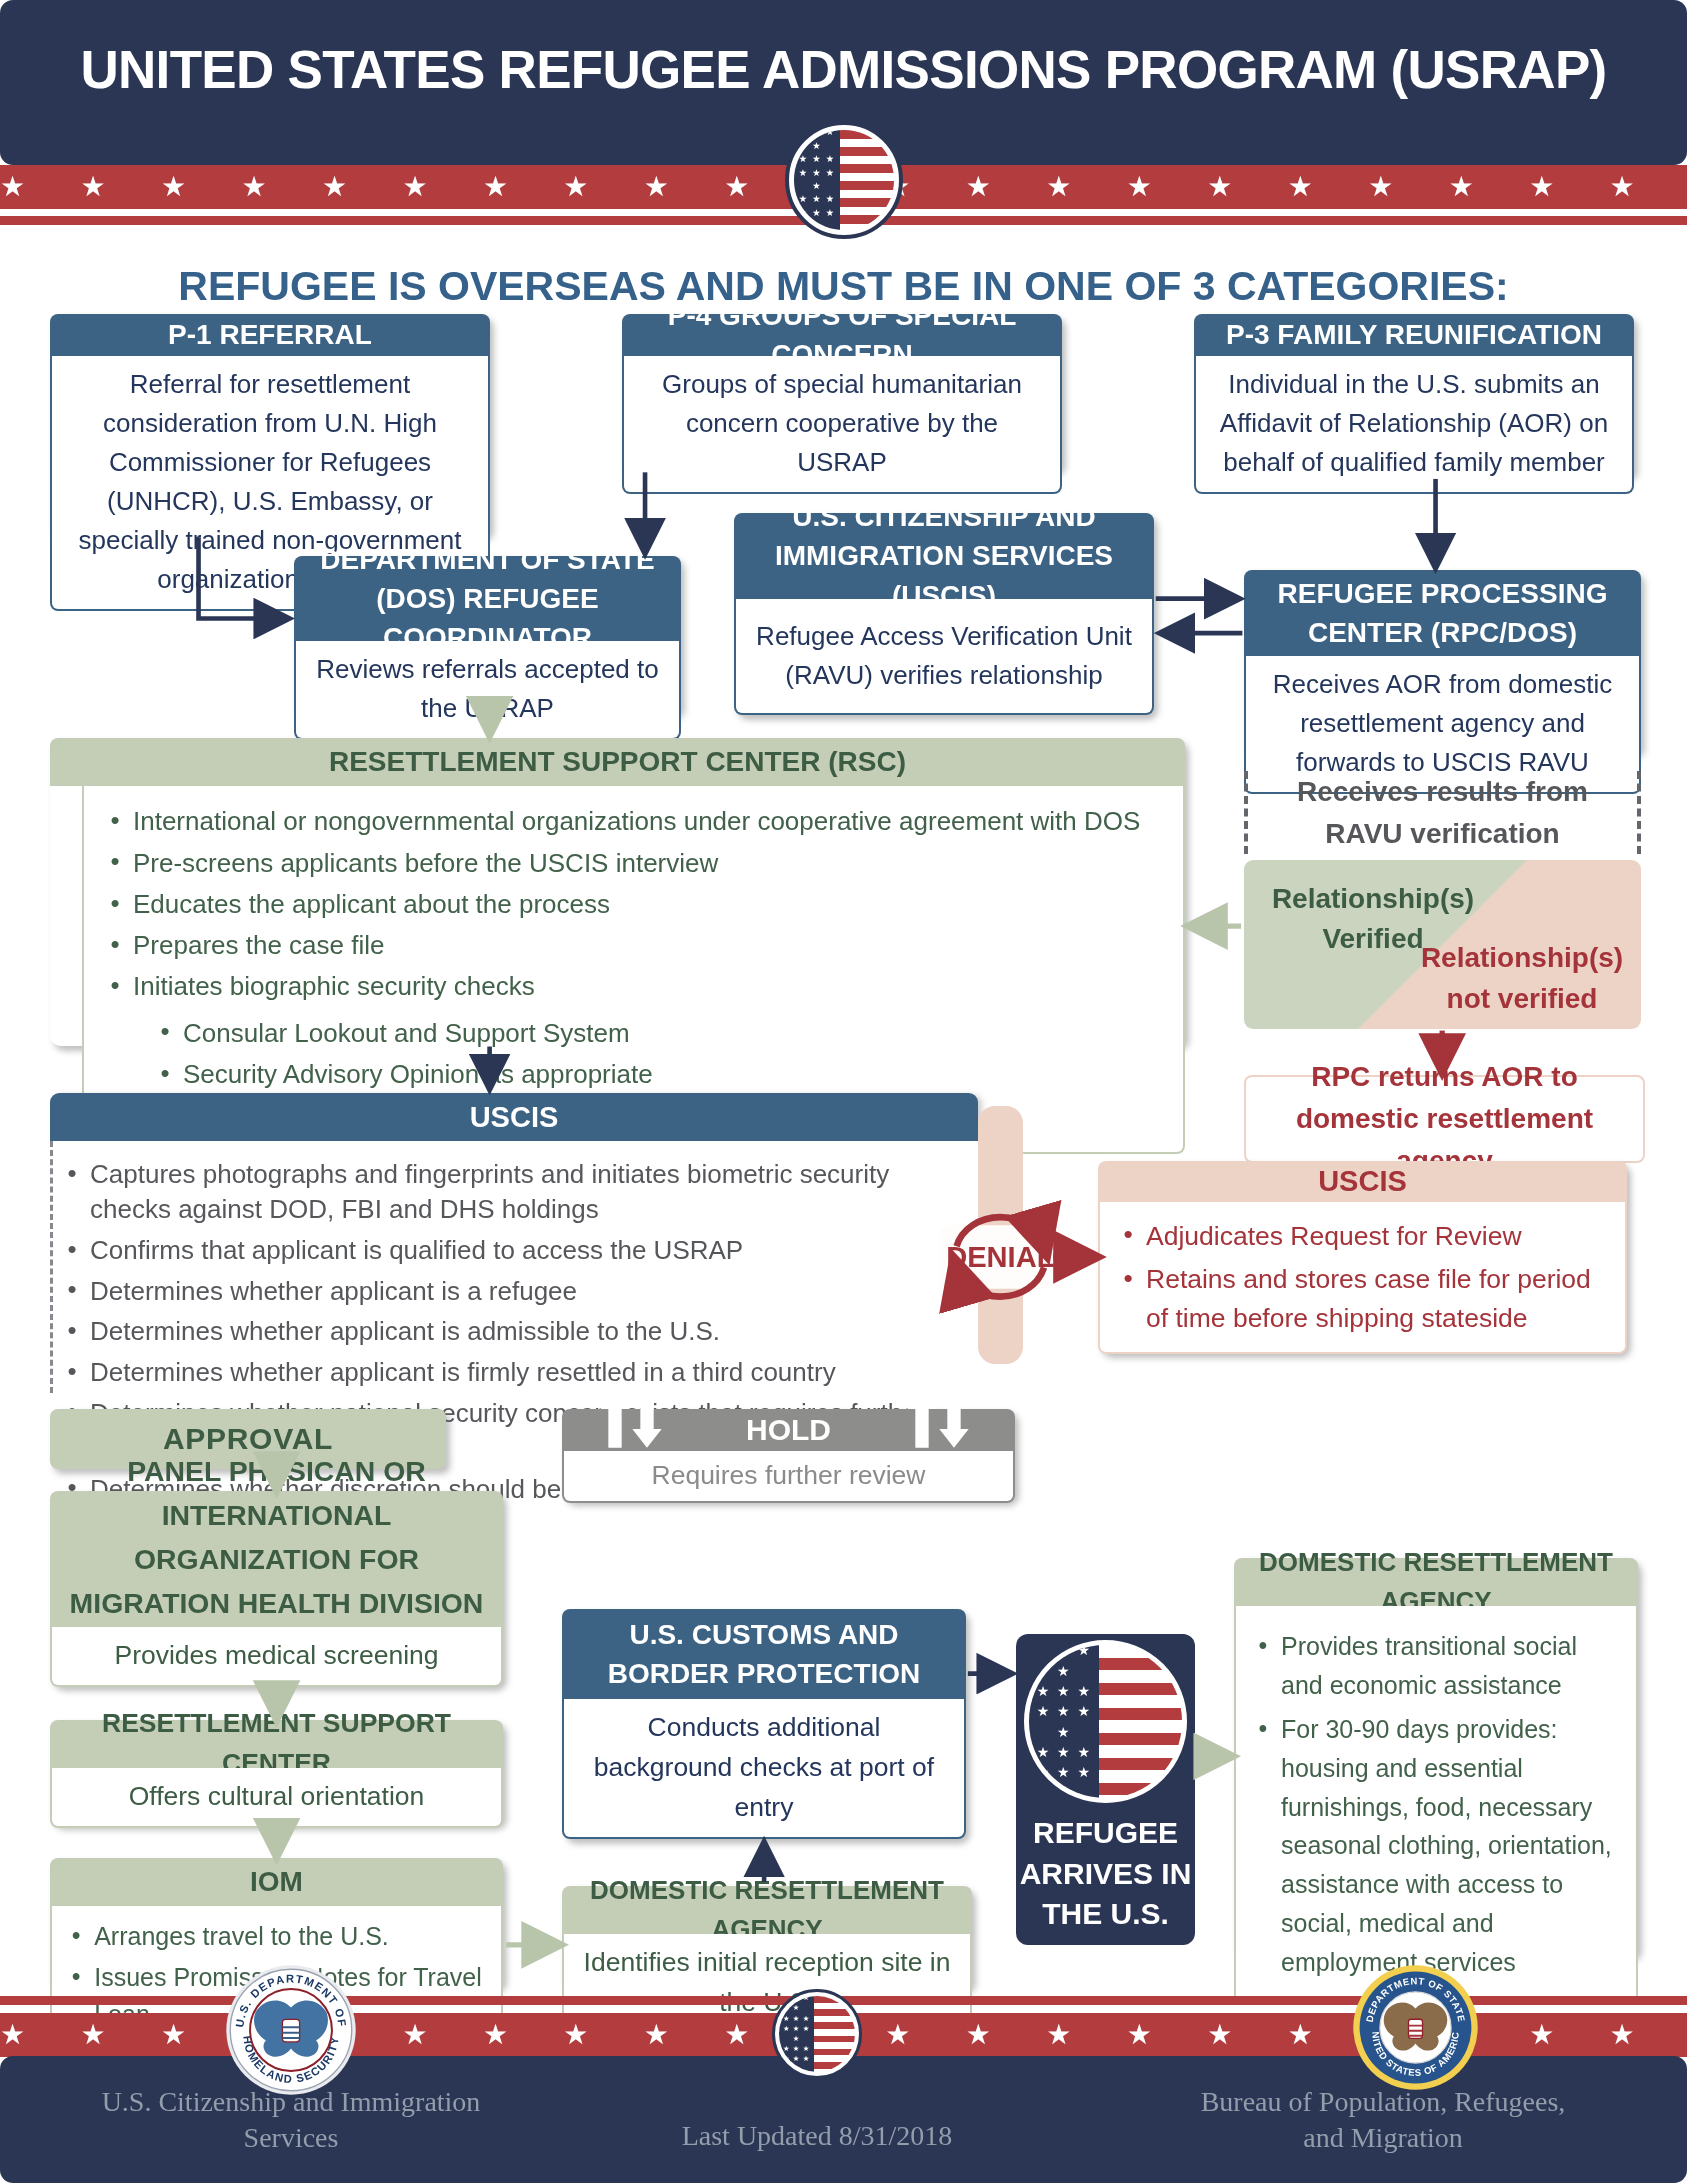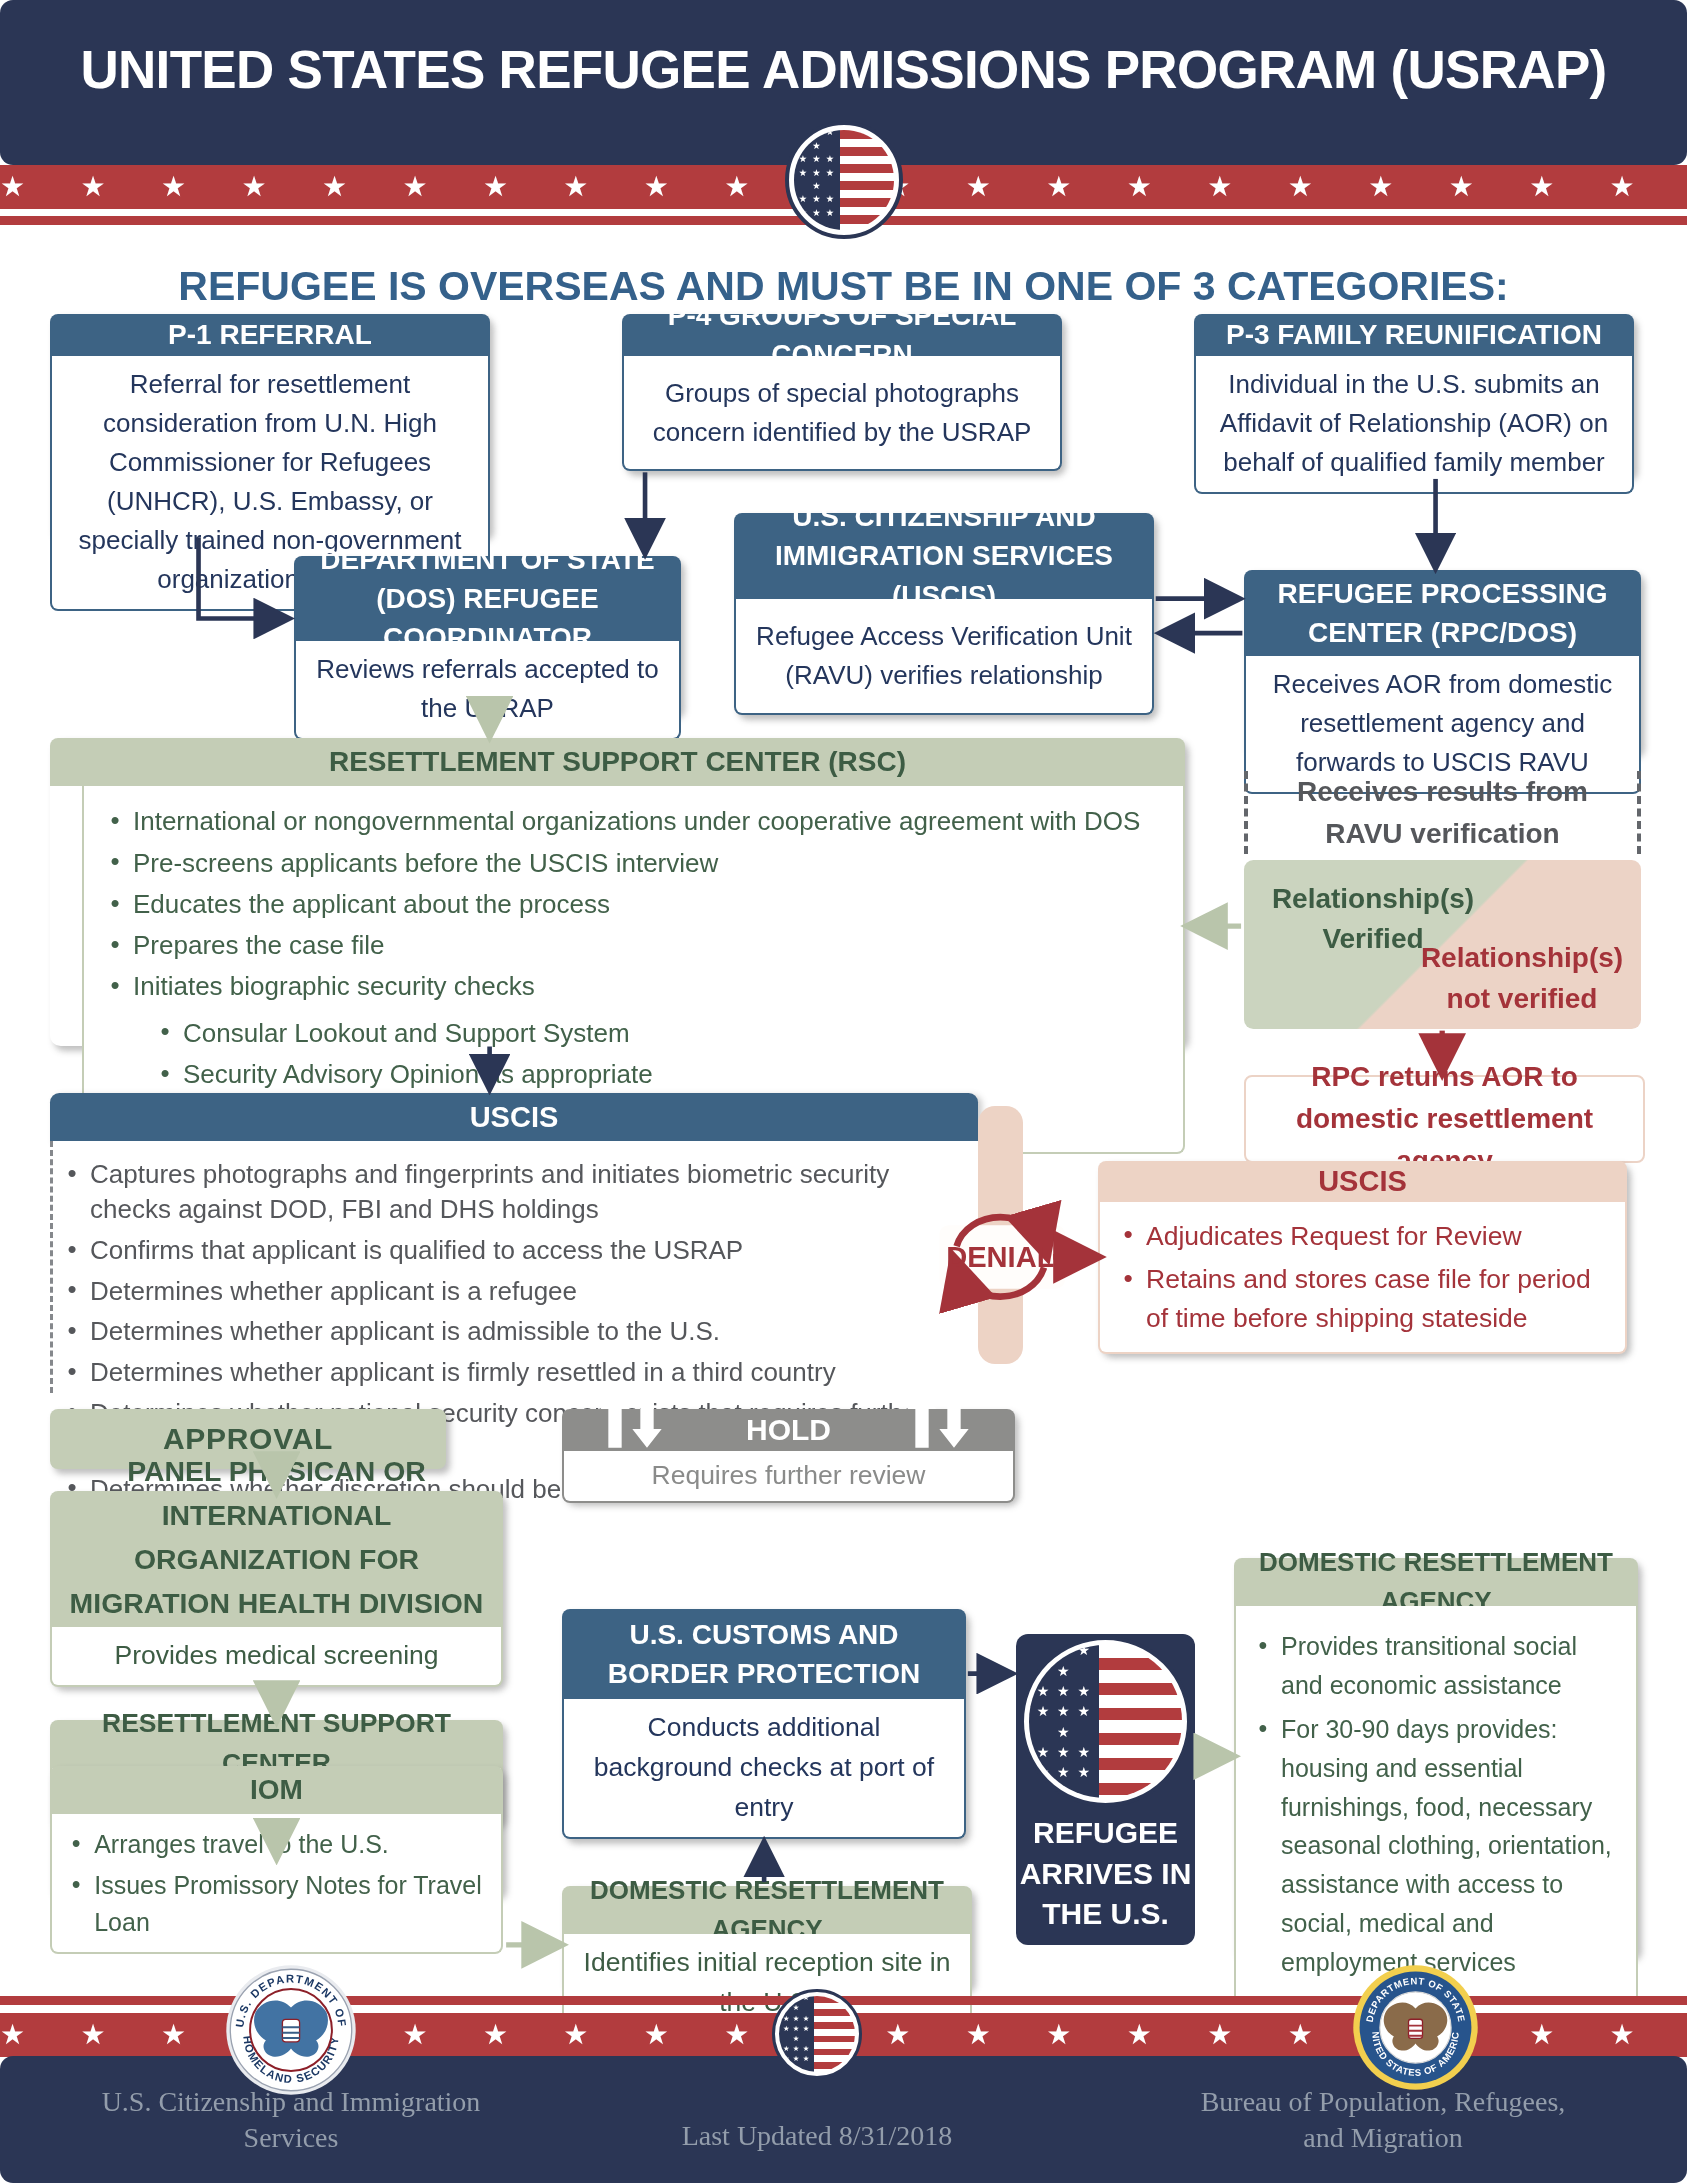--- a/index.html
+++ b/index.html
@@ -88,21 +88,21 @@
   </div>
 
   <div class="abs section-title" style="left:0;top:263px;">REFUGEE IS OVERSEAS AND MUST BE IN ONE OF 3 CATEGORIES:</div>
 
   <div class="abs fbox blue" style="left:50px;top:314px;width:440px;height:223px;">
     <div class="hd" style="height:42px;">P-1 REFERRAL</div>
     <div class="bd">Referral for resettlement consideration from U.N. High Commissioner for Refugees (UNHCR), U.S. Embassy, or specially trained non-government organization (NGO)</div>
   </div>
   <div class="abs fbox blue" style="left:622px;top:314px;width:440px;height:157px;">
     <div class="hd" style="height:42px;">P-4 GROUPS OF SPECIAL CONCERN</div>
-    <div class="bd">Groups of special photographs concern identified by the USRAP</div>
+    <div class="bd">Groups of special humanitarian concern cooperative by the USRAP</div>
   </div>
   <div class="abs fbox blue" style="left:1194px;top:314px;width:440px;height:163px;">
     <div class="hd" style="height:42px;">P-3 FAMILY REUNIFICATION</div>
     <div class="bd">Individual in the U.S. submits an Affidavit of Relationship (AOR) on behalf of qualified family member</div>
   </div>
 
   <div class="abs fbox blue" style="left:294px;top:556px;width:387px;height:159px;">
     <div class="hd" style="height:85px;">DEPARTMENT OF STATE (DOS) REFUGEE COORDINATOR</div>
     <div class="bd">Reviews referrals accepted to the USRAP</div>
   </div>
@@ -191,21 +191,21 @@
   </svg>
 
   <div class="abs fbox green" style="left:50px;top:1491px;width:453px;height:195px;">
     <div class="hd" style="height:136px;font-size:28.4px;line-height:1.55;">PANEL PHYSICAN OR INTERNATIONAL ORGANIZATION FOR MIGRATION HEALTH DIVISION (IOM MHD)</div>
     <div class="bd">Provides medical screening</div>
   </div>
   <div class="abs fbox green" style="left:50px;top:1720px;width:453px;height:105px;">
     <div class="hd" style="height:48px;font-size:26.5px;">RESETTLEMENT SUPPORT CENTER</div>
     <div class="bd">Offers cultural orientation</div>
   </div>
-  <div class="abs fbox green" style="left:50px;top:1766px;width:453px;height:130px;">
+  <div class="abs fbox green" style="left:50px;top:1858px;width:453px;height:130px;">
     <div class="hd" style="height:48px;">IOM</div>
     <div class="bd" style="justify-content:flex-start;align-items:center;padding:6.6px 13.2px;">
       <ul class="blts green-b">
         <li>Arranges travel to the U.S.</li>
         <li>Issues Promissory Notes for Travel Loan</li>
       </ul>
     </div>
   </div>
 
   <div class="abs fbox blue" style="left:562px;top:1609px;width:404px;height:230px;">

